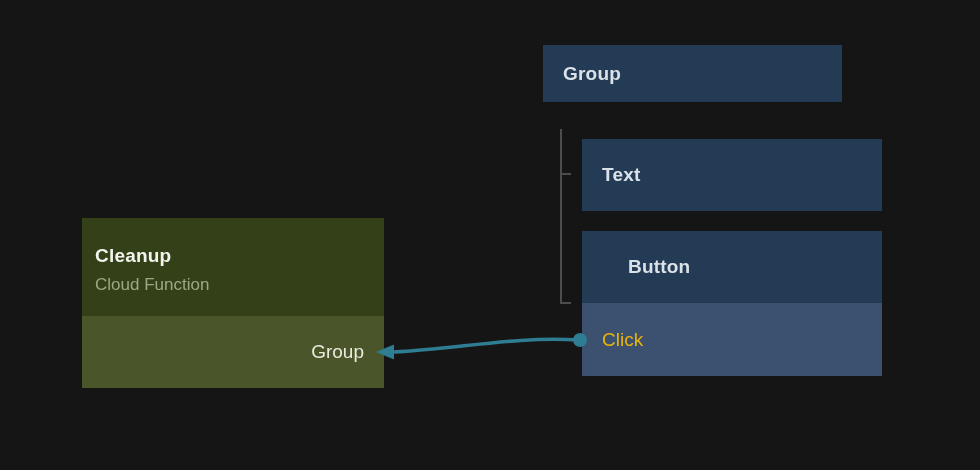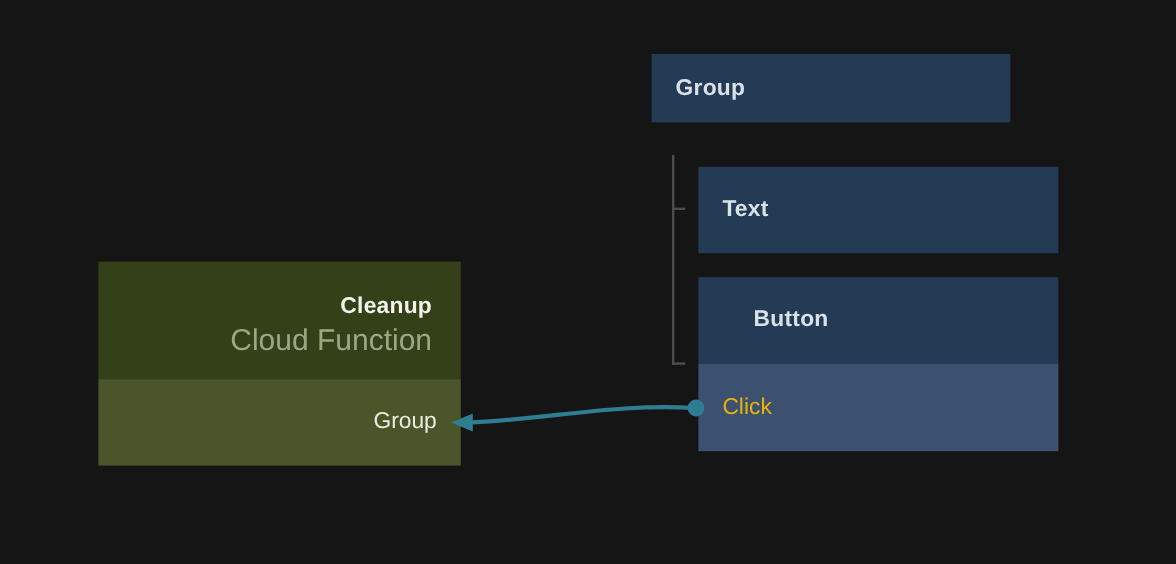--- a/index.html
+++ b/index.html
@@ -43,26 +43,25 @@
     font-size: 19px;
     font-weight: 400;
     color: #eab308;
     box-sizing: border-box;
   }
   .port-row.right { justify-content: flex-end; color: #e9ebdf; height: 72px; }
 
   .cleanup-header {
     height: 98px;
     box-sizing: border-box;
-    padding: 23px 24px 0 29px;
+    padding: 23px 24px 0 13px;
     line-height: 29px;
-    text-align: right;
   }
   .cleanup-title { color: #f2f3ed; font-size: 19px; font-weight: 700; letter-spacing: 0.2px; }
-  .cleanup-subtitle { color: #9ca884; font-size: 25px; font-weight: 400; }
+  .cleanup-subtitle { color: #9ca884; font-size: 17px; font-weight: 400; }
 
   
   .tree-line { position: absolute; }
   .tree-vertical { left: 560px; top: 129px; width: 2px; height: 175px; }
   .tree-branch-text { left: 560px; top: 173px; width: 11px; height: 2px; }
   .tree-branch-button { left: 560px; top: 302px; width: 11px; height: 2px; }
 
   .wire-layer { position: absolute; left: 0; top: 0; pointer-events: none; }
 </style>
 </head>

